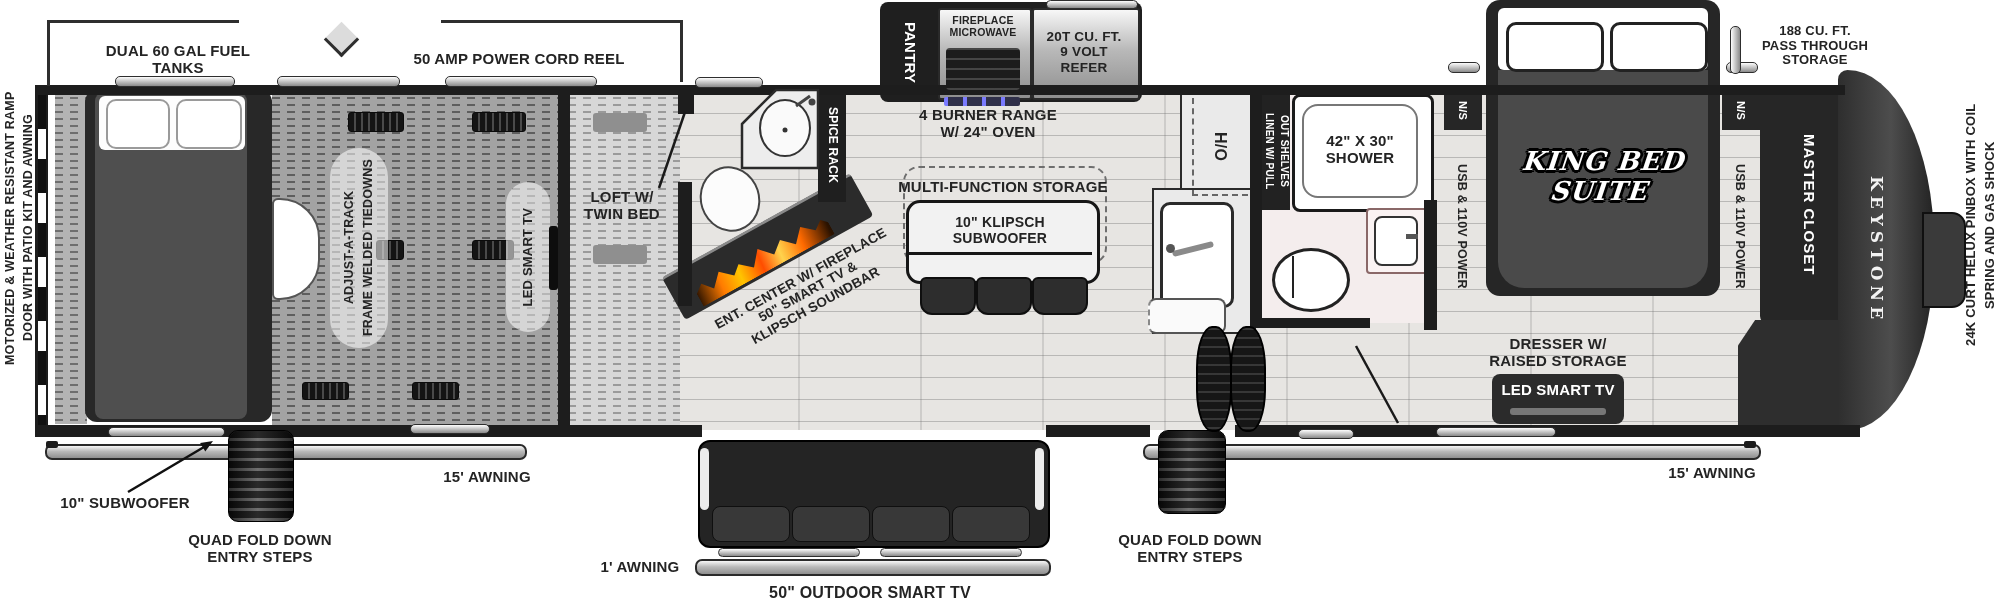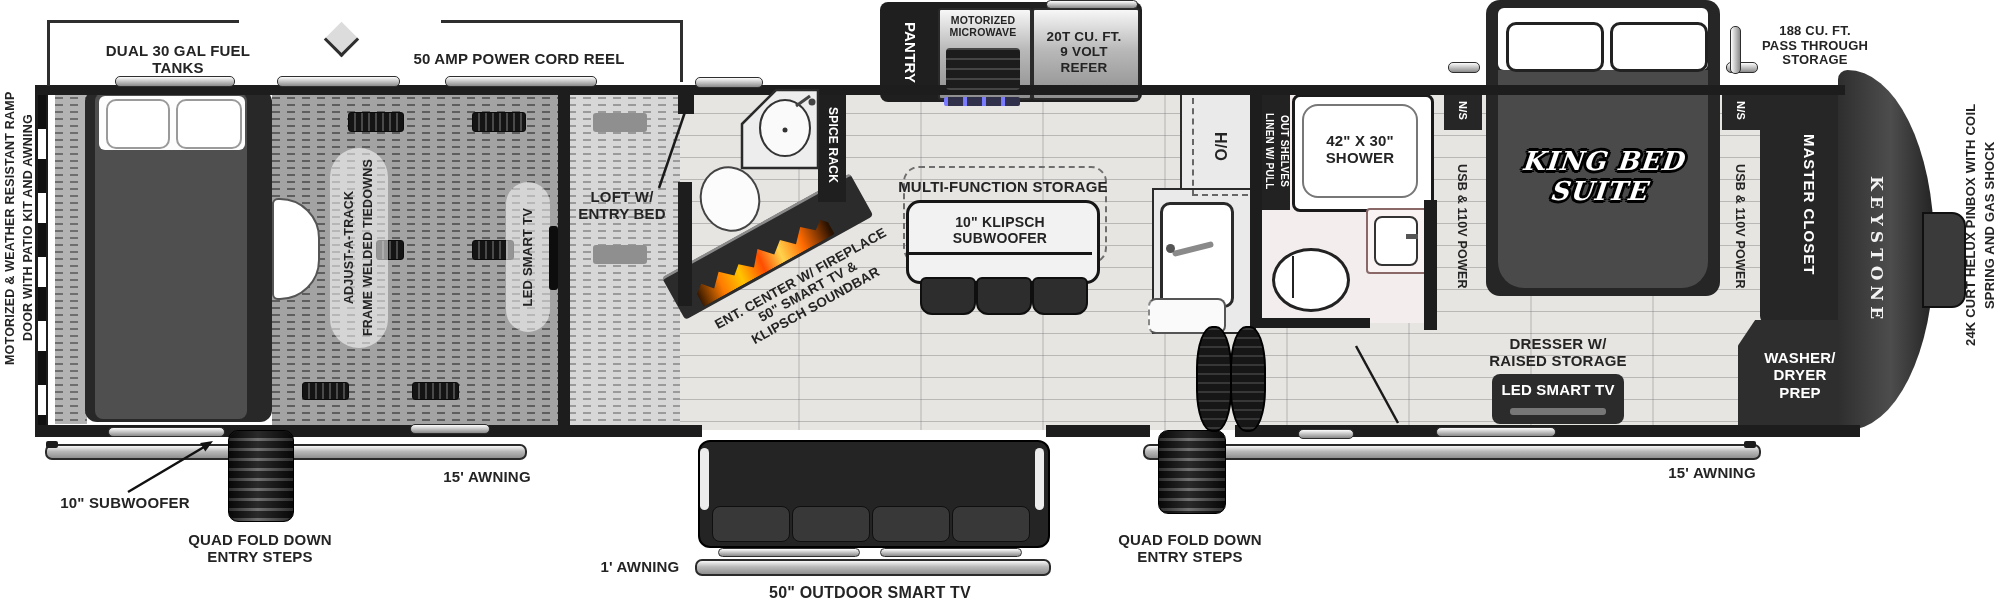--- a/index.html
+++ b/index.html
@@ -91,35 +91,37 @@
 
   <div class="pill" style="left:330px;top:148px;width:58px;height:200px;">
     <div class="lbl vccw" style="position:static;font-size:12.5px;line-height:1.5;">ADJUST-A-TRACK
 FRAME WELDED TIEDOWNS</div>
   </div>
   <div class="pill" style="left:506px;top:182px;width:44px;height:150px;">
     <div class="lbl vccw" style="position:static;font-size:13px;">LED SMART TV</div>
   </div>
   <div class="a" style="left:549px;top:226px;width:9px;height:64px;background:#0d0d0d;border-radius:3px;z-index:13;"></div>
   <div class="lbl" style="left:566px;top:186px;width:112px;height:38px;font-size:15px;">LOFT W/
-ENTRY BED</div>
+TWIN BED</div>
 
   <div class="a" style="left:880px;top:2px;width:262px;height:100px;background:#1f1f1f;border-radius:8px;z-index:10;"></div>
   <div class="lbl w vcw" style="left:886px;top:8px;width:48px;height:90px;font-size:15px;z-index:11;">PANTRY</div>
   <div class="a steel" style="left:938px;top:8px;width:90px;height:88px;border-radius:3px;z-index:11;"></div>
-  <div class="lbl" style="left:940px;top:12px;width:86px;height:30px;font-size:10.5px;z-index:12;">MOTORIZED
+  <div class="lbl" style="left:940px;top:12px;width:86px;height:30px;font-size:10.5px;z-index:12;">FIREPLACE
 MICROWAVE</div>
   <div class="a" style="left:946px;top:48px;width:74px;height:42px;background:#1c1c1c;border-radius:4px;z-index:12;
               background-image:repeating-linear-gradient(180deg,rgba(255,255,255,.18) 0 2px,rgba(0,0,0,0) 2px 10px);"></div>
   <div class="a steel" style="left:1032px;top:8px;width:104px;height:88px;border-radius:3px;z-index:11;"></div>
   <div class="lbl" style="left:1034px;top:14px;width:100px;height:76px;font-size:13.5px;z-index:12;">20T CU. FT.
 9 VOLT
 REFER</div>
   <div class="a" style="left:944px;top:97px;width:76px;height:9px;background:#30304a;border-radius:2px;z-index:12;
               background-image:repeating-linear-gradient(90deg,#7a7aff 0 4px,rgba(0,0,0,0) 4px 19px);"></div>
+  <div class="lbl" style="left:898px;top:106px;width:180px;height:34px;font-size:15px;">4 BURNER RANGE
+W/ 24" OVEN</div>
 
   <div class="a" style="left:818px;top:88px;width:28px;height:114px;background:#1f1f1f;z-index:10;"></div>
   <div class="lbl w vcw" style="left:818px;top:90px;width:28px;height:110px;font-size:12px;z-index:11;">SPICE RACK</div>
   <div class="a" style="left:700px;top:166px;width:56px;height:62px;background:#fcfcfc;border:2px solid #444;border-radius:50%;transform:rotate(-18deg);z-index:7;"></div>
 
   <div class="a" style="left:660px;top:222px;width:215px;height:46px;background:#2b2b2b;border-top:3px solid #8a8a8a;border-radius:4px;transform:rotate(-29deg);z-index:9;"></div>
   <div class="a flame" style="left:688px;top:246px;width:150px;height:26px;transform:rotate(-29deg);z-index:10;"></div>
   <div class="lbl" style="left:688px;top:262px;width:240px;height:60px;font-size:13.5px;transform:rotate(-29deg);z-index:11;">ENT. CENTER W/ FIREPLACE
 50" SMART TV &amp;
 KLIPSCH SOUNDBAR</div>
@@ -173,36 +175,33 @@
   <div class="lbl" style="left:1468px;top:334px;width:180px;height:36px;font-size:15px;">DRESSER W/
 RAISED STORAGE</div>
   <div class="a" style="left:1492px;top:374px;width:132px;height:50px;background:#2b2b2b;border-radius:8px;z-index:9;"></div>
   <div class="lbl w" style="left:1492px;top:378px;width:132px;height:24px;font-size:15px;z-index:10;">LED SMART TV</div>
   <div class="a" style="left:1510px;top:408px;width:96px;height:7px;background:#777;border-radius:3px;z-index:10;"></div>
 
   <div class="a" style="left:1760px;top:86px;width:98px;height:238px;background:#262626;border-radius:8px;z-index:9;"></div>
   <div class="lbl w vcw" style="left:1760px;top:92px;width:98px;height:226px;font-size:15px;letter-spacing:1px;z-index:10;">MASTER CLOSET</div>
   <div class="a" style="left:1738px;top:320px;width:122px;height:106px;background:#2e2e2e;z-index:10;
               clip-path:polygon(0 24%,14% 0,100% 0,100% 100%,0 100%);"></div>
-  <div class="lbl w" style="left:1744px;top:330px;width:112px;height:90px;font-size:15px;z-index:11;">WASHER/
-DRYER
-PREP</div>
 
   <div class="a" style="left:1838px;top:70px;width:96px;height:360px;z-index:11;
               background:linear-gradient(90deg,#2e2e2e,#4d4d4d 55%,#232323);
               border-radius:10px 92px 92px 10px / 10px 185px 185px 10px;"></div>
   <div class="lbl keytxt vcw" style="left:1856px;top:100px;width:40px;height:300px;z-index:12;">KEYSTONE</div>
   <div class="a" style="left:1922px;top:212px;width:40px;height:92px;background:#3a3a3a;border:2px solid #101010;border-radius:0 14px 14px 0;z-index:12;"></div>
 
   <div class="a" style="left:47px;top:20px;width:192px;height:3px;background:#2e2e2e;z-index:20;"></div>
   <div class="a" style="left:47px;top:20px;width:3px;height:66px;background:#2e2e2e;z-index:20;"></div>
   <div class="a" style="left:441px;top:20px;width:242px;height:3px;background:#2e2e2e;z-index:20;"></div>
   <div class="a" style="left:680px;top:20px;width:3px;height:62px;background:#2e2e2e;z-index:20;"></div>
   <div class="a" style="left:329px;top:27px;width:22px;height:22px;background:#dcdcdc;border-right:3px solid #2e2e2e;border-bottom:3px solid #2e2e2e;transform:rotate(45deg);z-index:24;"></div>
-  <div class="lbl" style="left:80px;top:50px;width:196px;height:18px;font-size:15px;">DUAL 30 GAL FUEL TANKS</div>
+  <div class="lbl" style="left:80px;top:50px;width:196px;height:18px;font-size:15px;">DUAL 60 GAL FUEL TANKS</div>
   <div class="lbl" style="left:394px;top:50px;width:250px;height:18px;font-size:15px;">50 AMP POWER CORD REEL</div>
   <div class="lbl" style="left:1752px;top:22px;width:126px;height:48px;font-size:13px;">188 CU. FT.
 PASS THROUGH
 STORAGE</div>
 
   <div class="rail" style="left:115px;top:76px;width:118px;height:9px;"></div>
   <div class="rail" style="left:277px;top:76px;width:121px;height:9px;"></div>
   <div class="rail" style="left:445px;top:76px;width:150px;height:9px;"></div>
   <div class="rail" style="left:695px;top:77px;width:66px;height:9px;"></div>
   <div class="rail" style="left:1046px;top:0;width:90px;height:7px;"></div>

